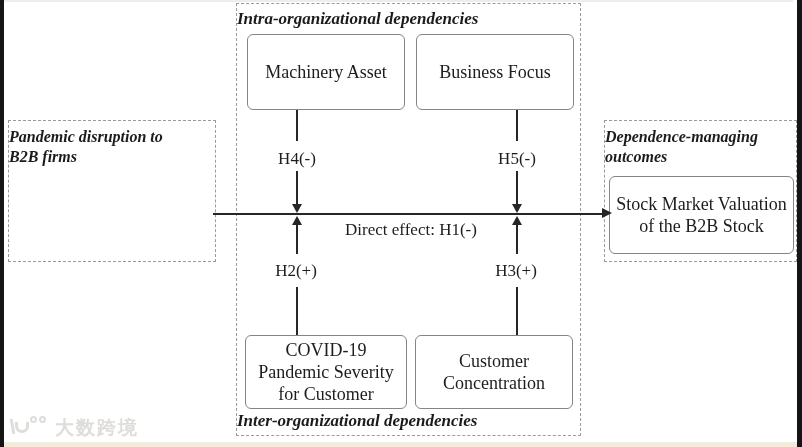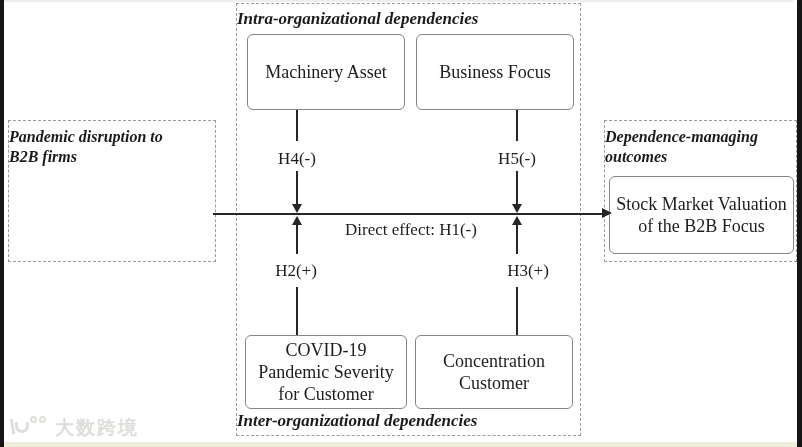--- a/index.html
+++ b/index.html
@@ -97,32 +97,32 @@
   <div class="node" style="left:247px;top:34px;width:158px;height:76px;">
     <span>Machinery Asset</span>
   </div>
 
   <div class="node" style="left:416px;top:34px;width:158px;height:76px;">
     <span>Business Focus</span>
   </div>
 
   <div class="node" style="left:609px;top:176px;width:185px;height:78px;">
     <span>Stock Market Valuation</span>
-    <span>of the B2B Focus</span>
+    <span>of the B2B Stock</span>
   </div>
 
   <div class="node" style="left:245px;top:335px;width:162px;height:74px;line-height:22px;">
     <span>COVID-19</span>
     <span>Pandemic Severity</span>
     <span>for Customer</span>
   </div>
 
   <div class="node" style="left:415px;top:335px;width:158px;height:74px;">
+    <span>Customer</span>
     <span>Concentration</span>
-    <span>Customer</span>
   </div>
 
   <div class="hline" style="left:213px;top:213px;width:390px;"></div>
   <div class="arrow-right" style="left:602px;top:208px;"></div>
   <div class="edge-label" style="left:411px;top:220px;">Direct effect: H1(-)</div>
 
   <div class="vline" style="left:296px;top:110px;height:31px;"></div>
   <div class="edge-label" style="left:297px;top:149px;text-align:center;">H4(-)</div>
   <div class="vline" style="left:296px;top:171px;height:34px;"></div>
   <div class="arrow-down" style="left:292px;top:204px;"></div>
@@ -132,21 +132,21 @@
   <div class="vline" style="left:516px;top:171px;height:34px;"></div>
   <div class="arrow-down" style="left:512px;top:204px;"></div>
 
   <div class="arrow-up" style="left:292px;top:216px;"></div>
   <div class="vline" style="left:296px;top:224px;height:30px;"></div>
   <div class="edge-label" style="left:296px;top:261px;">H2(+)</div>
   <div class="vline" style="left:296px;top:287px;height:48px;"></div>
 
   <div class="arrow-up" style="left:512px;top:216px;"></div>
   <div class="vline" style="left:516px;top:224px;height:30px;"></div>
-  <div class="edge-label" style="left:516px;top:261px;margin-left:12px;">H3(+)</div>
+  <div class="edge-label" style="left:516px;top:261px;">H3(+)</div>
   <div class="vline" style="left:516px;top:287px;height:48px;"></div>
 
   <div class="watermark">
     <span class="wm-logo">
       <span class="wm-stroke"></span>
       <span class="wm-bowl"></span>
       <span class="wm-dot d1"></span>
       <span class="wm-dot d2"></span>
     </span>
     <span class="wm-text">大数跨境</span>

